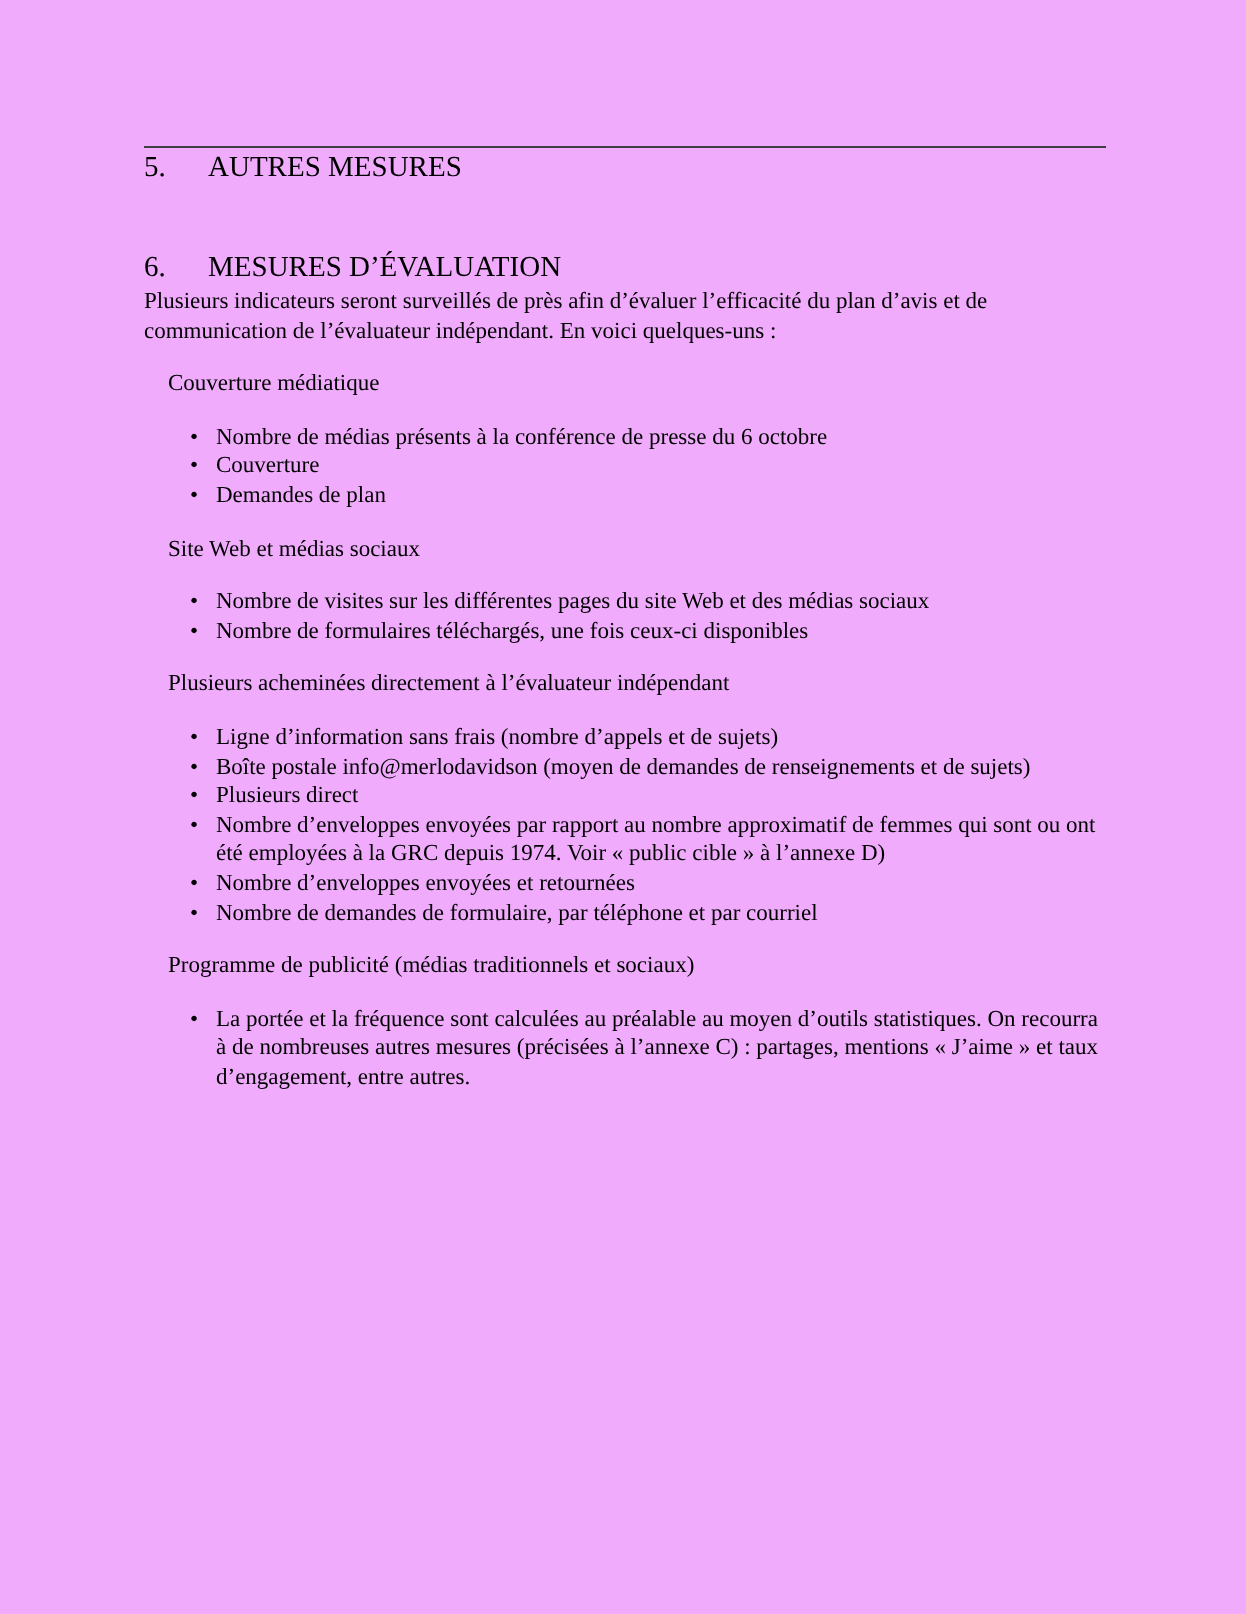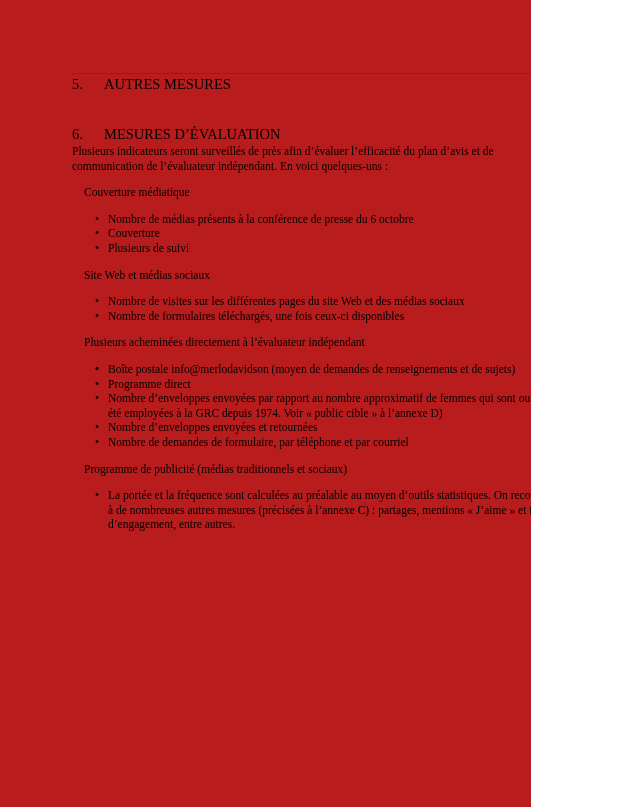--- a/index.html
+++ b/index.html
@@ -1,20 +1,20 @@
 <!DOCTYPE html>
 <html><head>
 <meta charset="utf-8">
 <style>
   html, body { margin: 0; padding: 0; background: #ffffff; }
   .page {
     position: relative;
-    width: 531px;
+    width: 623px;
     height: 807px;
-    background: #b91c1c;
+    background: #f0abfc;
     font-family: "Liberation Serif", "DejaVu Serif", serif;
     color: #000000;
     overflow: hidden;
   }
   .content {
     position: absolute;
     left: 72px;
     top: 73px;
     width: 481px;
   }
@@ -77,34 +77,34 @@
 
     <div class="heading second"><span class="hnum">6.</span><span>MESURES D’ÉVALUATION</span></div>
     <p class="body">Plusieurs indicateurs seront surveillés de près afin d’évaluer l’efficacité du plan d’avis et de communication de l’évaluateur indépendant. En voici quelques-uns :</p>
 
     <div class="lists">
 
       <div class="group-label">Couverture médiatique</div>
       <ul class="bullets">
         <li><span class="marker">•</span><span>Nombre de médias présents à la conférence de presse du 6 octobre</span></li>
         <li><span class="marker">•</span><span>Couverture</span></li>
-        <li><span class="marker">•</span><span>Plusieurs de suivi</span></li>
+        <li><span class="marker">•</span><span>Demandes de plan</span></li>
       </ul>
 
       <div class="group-label">Site Web et médias sociaux</div>
       <ul class="bullets">
         <li><span class="marker">•</span><span>Nombre de visites sur les différentes pages du site Web et des médias sociaux</span></li>
         <li><span class="marker">•</span><span>Nombre de formulaires téléchargés, une fois ceux-ci disponibles</span></li>
       </ul>
 
       <div class="group-label">Plusieurs acheminées directement à l’évaluateur indépendant</div>
       <ul class="bullets">
-        <li><span class="marker">•</span></li>
+        <li><span class="marker">•</span><span>Ligne d’information sans frais (nombre d’appels et de sujets)</span></li>
         <li><span class="marker">•</span><span>Boîte postale info@merlodavidson (moyen de demandes de renseignements et de sujets)</span></li>
-        <li><span class="marker">•</span><span>Programme direct</span></li>
+        <li><span class="marker">•</span><span>Plusieurs direct</span></li>
         <li><span class="marker">•</span><span>Nombre d’enveloppes envoyées par rapport au nombre approximatif de femmes qui sont ou ont été employées à la GRC depuis 1974. Voir « public cible » à l’annexe D)</span></li>
         <li><span class="marker">•</span><span>Nombre d’enveloppes envoyées et retournées</span></li>
         <li><span class="marker">•</span><span>Nombre de demandes de formulaire, par téléphone et par courriel</span></li>
       </ul>
 
       <div class="group-label">Programme de publicité (médias traditionnels et sociaux)</div>
       <ul class="bullets">
         <li><span class="marker">•</span><span>La portée et la fréquence sont calculées au préalable au moyen d’outils statistiques. On recourra à de nombreuses autres mesures (précisées à l’annexe C) : partages, mentions « J’aime » et taux d’engagement, entre autres.</span></li>
       </ul>
 

